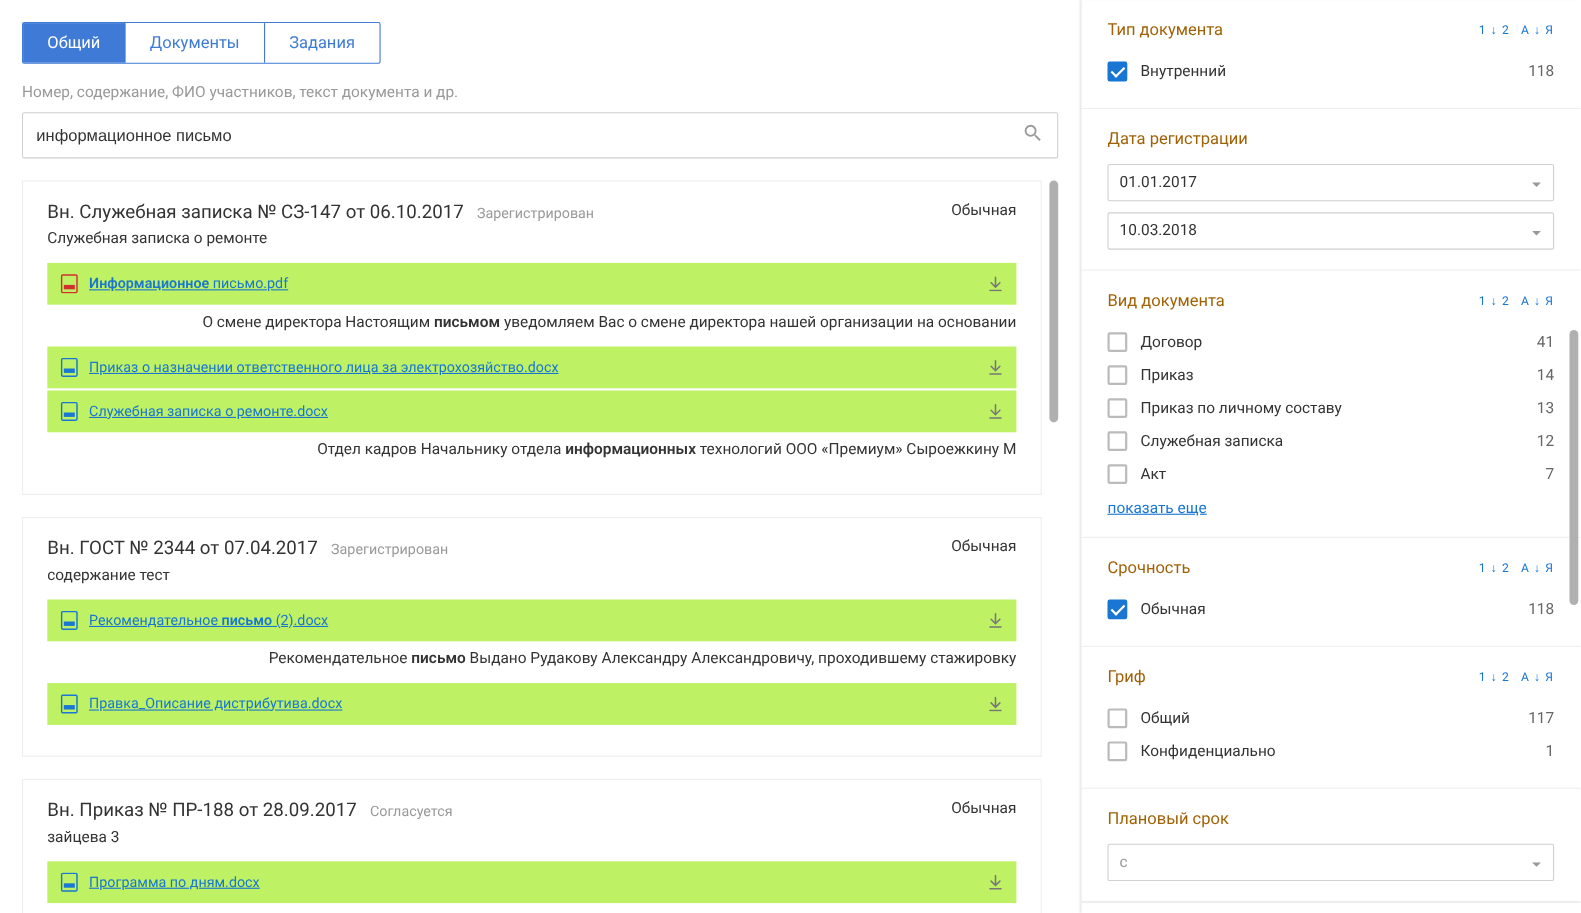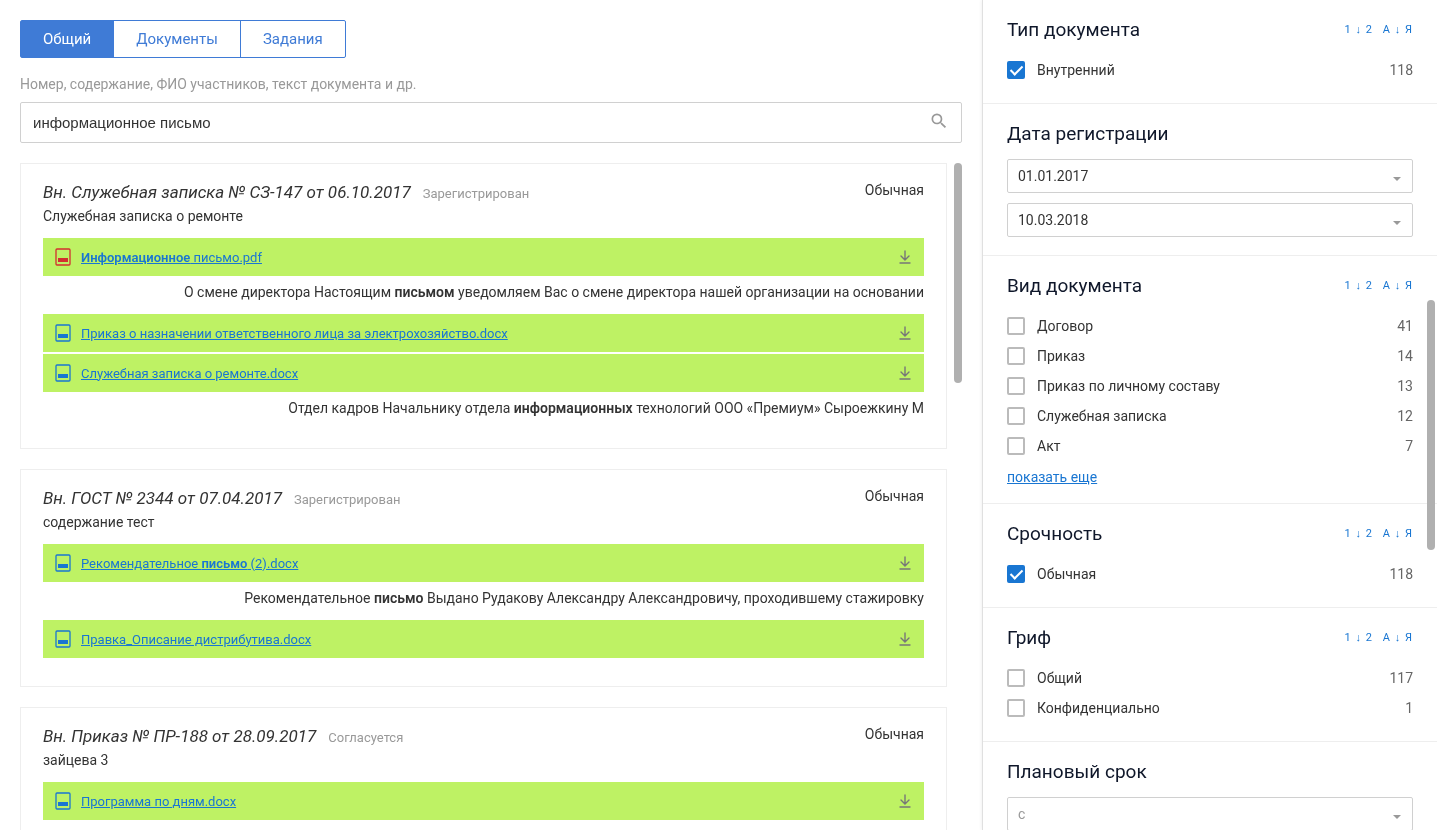--- a/index.html
+++ b/index.html
@@ -18,40 +18,40 @@
     .search-box { display: flex; align-items: center; border: 1px solid #d0d0d0; border-radius: 2px; margin-bottom: 20px; }
     .search-input { flex: 1; padding: 10px 12px; border: none; outline: none; font-size: 15px; color: #333; }
     .search-icon { padding: 8px 12px; cursor: pointer; }
     .search-icon svg { width: 20px; height: 20px; fill: #999; }
 
     .results { position: relative; padding-right: 15px; }
     .results::after { content: ""; position: absolute; right: 0; top: 0; width: 8px; height: 220px; background: #b0b0b0; border-radius: 4px; }
 
     .doc-card { background: #fff; border: 1px solid #eee; margin-bottom: 20px; padding: 18px 22px; position: relative; }
     .doc-header { display: flex; align-items: baseline; margin-bottom: 6px; }
-    .doc-title { font-size: 17px; color: #333; font-weight: 400; margin-right: 12px; font-style: italic; }
+    .doc-title { font-size: 17px; color: #333; font-weight: 400; margin-right: 12px; }
     .doc-status { color: #999; font-size: 13px; }
     .doc-priority { position: absolute; right: 22px; top: 18px; color: #333; font-size: 14px; }
     .doc-subtitle { color: #333; font-size: 14px; margin-bottom: 14px; }
 
     .attachment-row { background: #bef264; padding: 10px 12px; margin-bottom: 2px; display: flex; align-items: center; }
     .attachment-row:last-of-type { margin-bottom: 10px; }
     .file-icon { width: 16px; height: 18px; margin-right: 10px; flex-shrink: 0; }
     .attachment-link { color: #1976d2; text-decoration: underline; font-size: 13px; flex: 1; cursor: pointer; }
     .attachment-link b { font-weight: 600; }
     .download-icon { width: 14px; height: 14px; cursor: pointer; margin-left: 8px; }
     .download-icon svg { width: 14px; height: 14px; stroke: #777; fill: none; }
 
     .attachment-desc { color: #333; font-size: 14px; padding: 6px 0 14px 0; text-align: right; }
     .attachment-desc b { font-weight: 600; }
 
     
     .filter-section { padding: 18px 24px; border-bottom: 1px solid #eee; }
     .filter-header { display: flex; justify-content: space-between; align-items: center; margin-bottom: 14px; }
-    .filter-title { font-size: 19px; color: #0f172a; }
+    .filter-title { font-size: 15px; color: #a16207; }
     .sort-controls { display: flex; gap: 10px; font-size: 11px; color: #1976d2; }
     .sort-btn { cursor: pointer; letter-spacing: 1px; }
 
     .filter-item { display: flex; align-items: center; padding: 6px 0; }
     .checkbox { width: 18px; height: 18px; border: 2px solid #bbb; border-radius: 2px; margin-right: 12px; cursor: pointer; flex-shrink: 0; }
     .checkbox.checked { background: #1976d2; border-color: #1976d2; position: relative; }
     .checkbox.checked::after { content: ""; position: absolute; left: 4px; top: 0px; width: 5px; height: 10px; border: solid white; border-width: 0 2px 2px 0; transform: rotate(45deg); }
     .filter-label { flex: 1; color: #333; font-size: 14px; }
     .filter-count { color: #666; font-size: 14px; }
 

